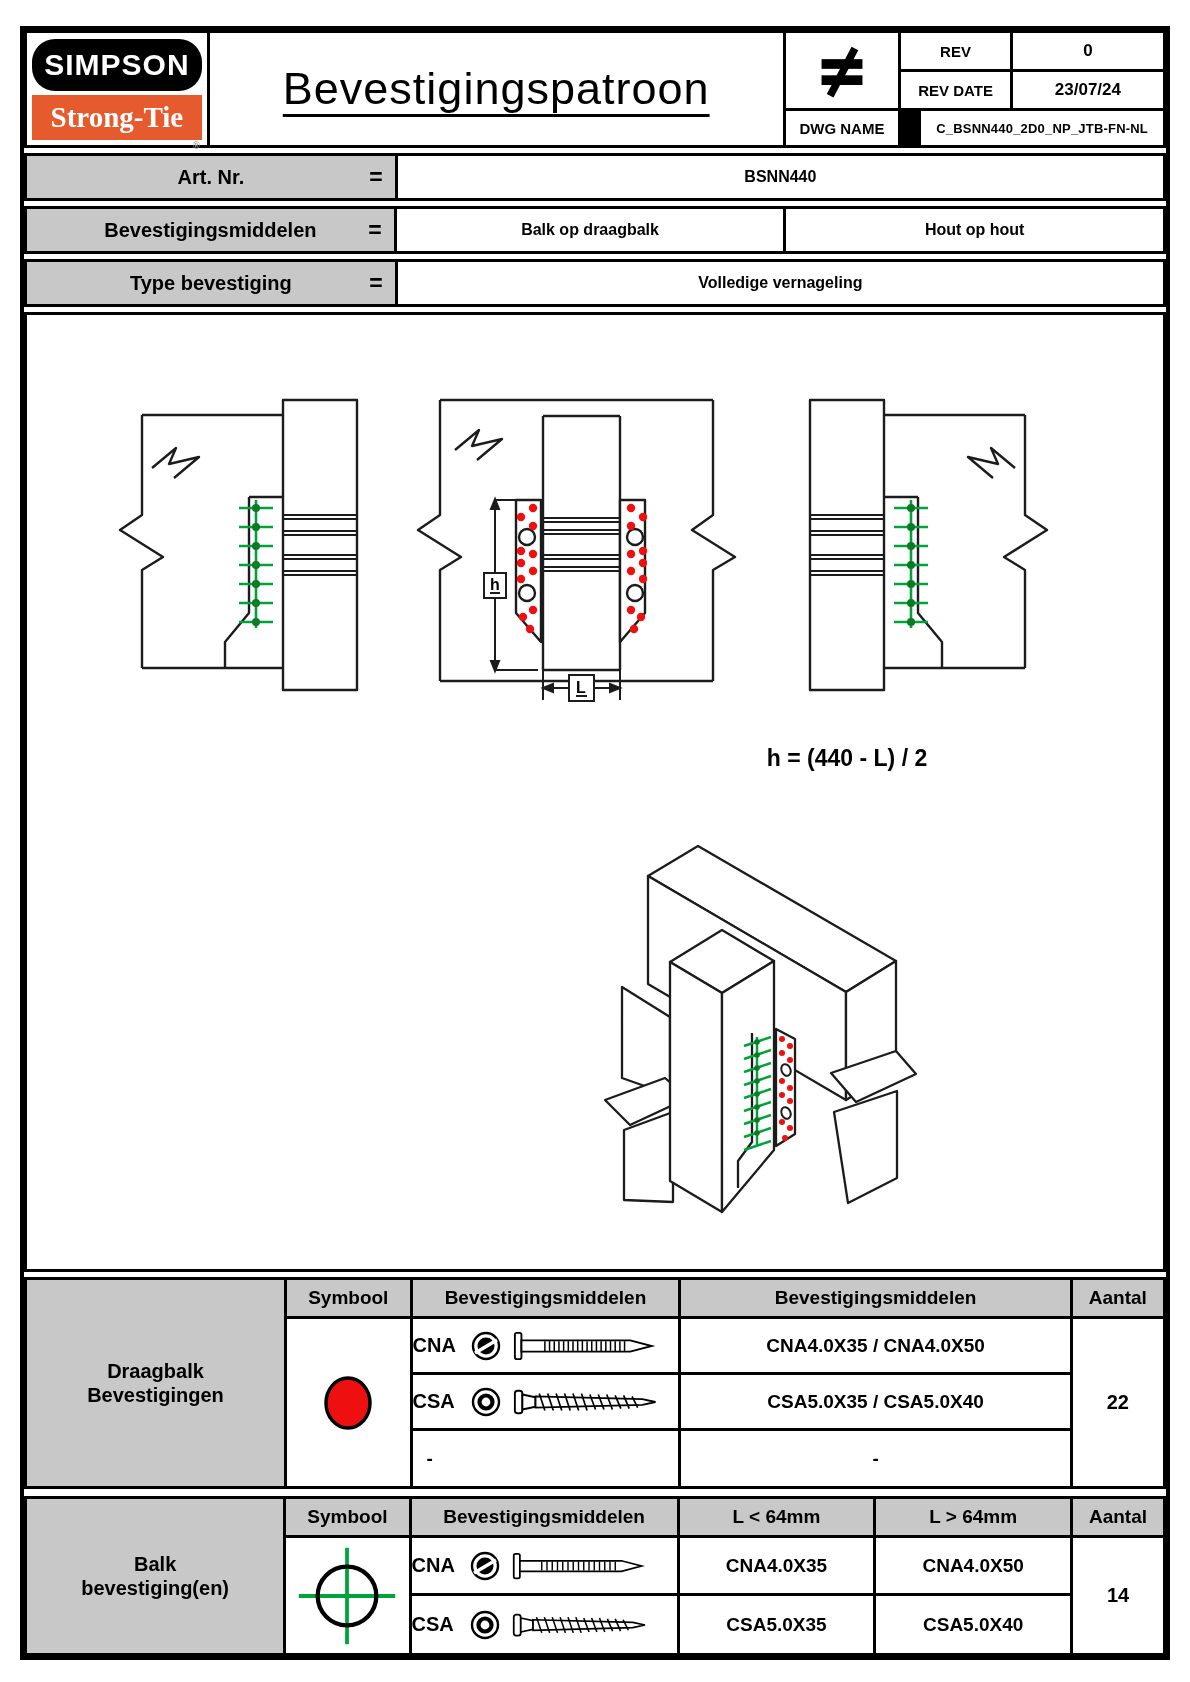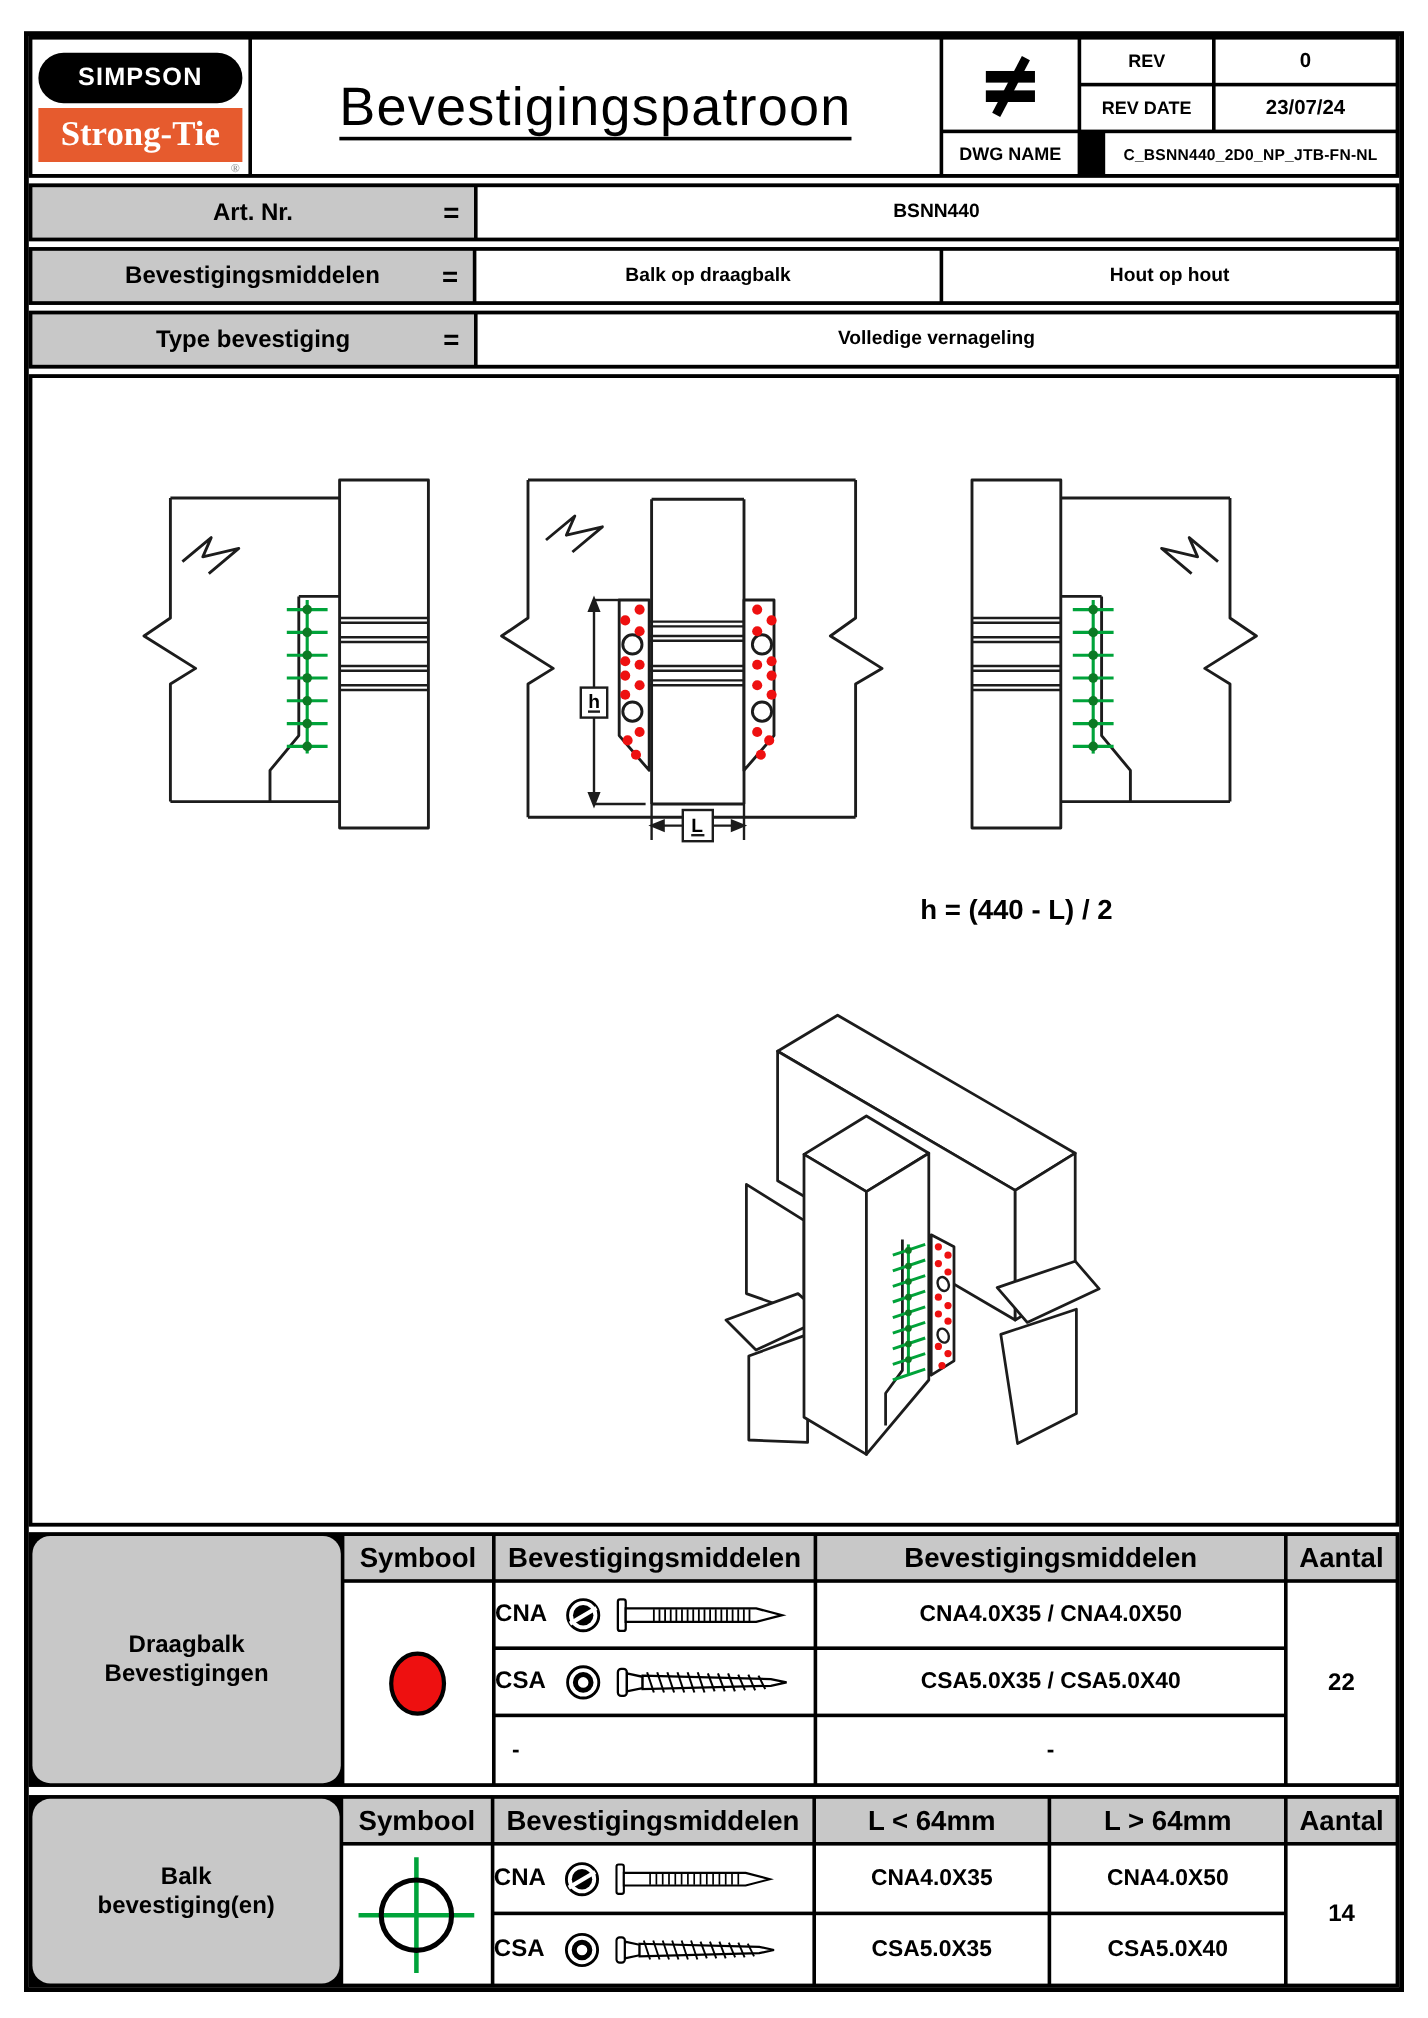--- a/index.html
+++ b/index.html
@@ -8,21 +8,21 @@
   .frame{position:absolute;left:20px;top:26px;width:1142px;border:4px solid #000;background:#fff;}
   .band{border:3px solid #000;background:#000;display:grid;gap:3px;margin-bottom:5px;}
   .band:last-child{margin-bottom:0;}
   .cell{background:#fff;display:flex;align-items:center;justify-content:center;position:relative;}
   .gray{background:#c8c8c8;}
 
   
   .hdr{height:112px;grid-template-columns:182fr 580fr 114fr 110fr 152fr;grid-template-rows:36px 36px 1fr;}
   .logo-cell{grid-row:1/4;flex-direction:column;}
   .logo{width:170px;}
-  .logo-black{background:#000;color:#fff;text-align:center;font-weight:bold;font-size:21px;
+  .logo-black{background:#000;color:#fff;text-align:center;font-weight:bold;font-size:30px;
               letter-spacing:1px;padding:9px 0;border-radius:23px;}
   .logo-orange{background:#e65b2e;color:#fff;text-align:center;font-weight:bold;font-size:29px;
                font-family:"Liberation Serif",serif;padding:6px 0;margin-top:4px;}
   .logo-reg{position:absolute;right:2px;bottom:-11px;font-size:10px;color:#999;}
   .title-cell{grid-row:1/4;}
   .title{font-size:45px;letter-spacing:1px;text-decoration:underline;
          text-underline-offset:10px;text-decoration-thickness:3px;}
   .neq-cell{grid-row:1/3;}
   .small-lab{font-size:15px;font-weight:bold;}
   .small-val{font-size:17px;font-weight:bold;}
@@ -39,22 +39,22 @@
   
   .draw{height:954px;grid-template-columns:1fr;}
   .draw .cell{display:block;}
   .abs{position:absolute;}
   .formula{left:680px;top:430px;width:280px;text-align:center;font-size:23px;font-weight:bold;}
 
   
   .t1{height:206px;grid-template-columns:262fr 125fr 271fr 396fr 92fr;grid-template-rows:36px 53px 53px 1fr;}
   .t1{margin-bottom:7px;}
   .t2{height:154px;grid-template-columns:262fr 125fr 271fr 198fr 198fr 92fr;grid-template-rows:36px 55px 1fr;}
-  .tbl-label{font-size:20px;font-weight:bold;text-align:center;line-height:1.2;flex-direction:column;border-radius:15px;}
-  .tbl-head{font-size:23px;font-weight:bold;}
+  .tbl-label{font-size:20px;font-weight:bold;text-align:center;line-height:1.2;flex-direction:column;}
+  .tbl-head{font-size:19px;font-weight:bold;}
   .spec{font-size:19px;font-weight:bold;}
   .aantal{font-size:20px;font-weight:bold;}
   .fast{justify-content:flex-start;gap:12px;}
   .fast .code{font-size:20px;font-weight:bold;width:46px;}
   .dashcell{justify-content:flex-start;padding-left:14px;font-size:19px;font-weight:bold;}
   svg{display:block;}
 </style>
 </head>
 <body>
 

